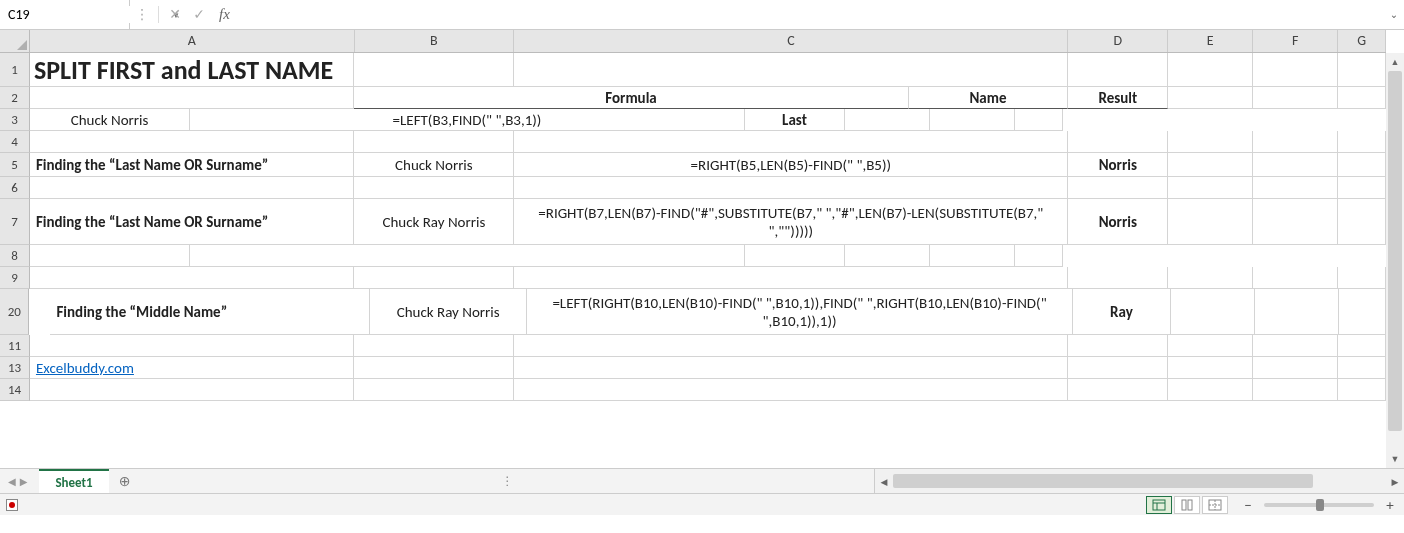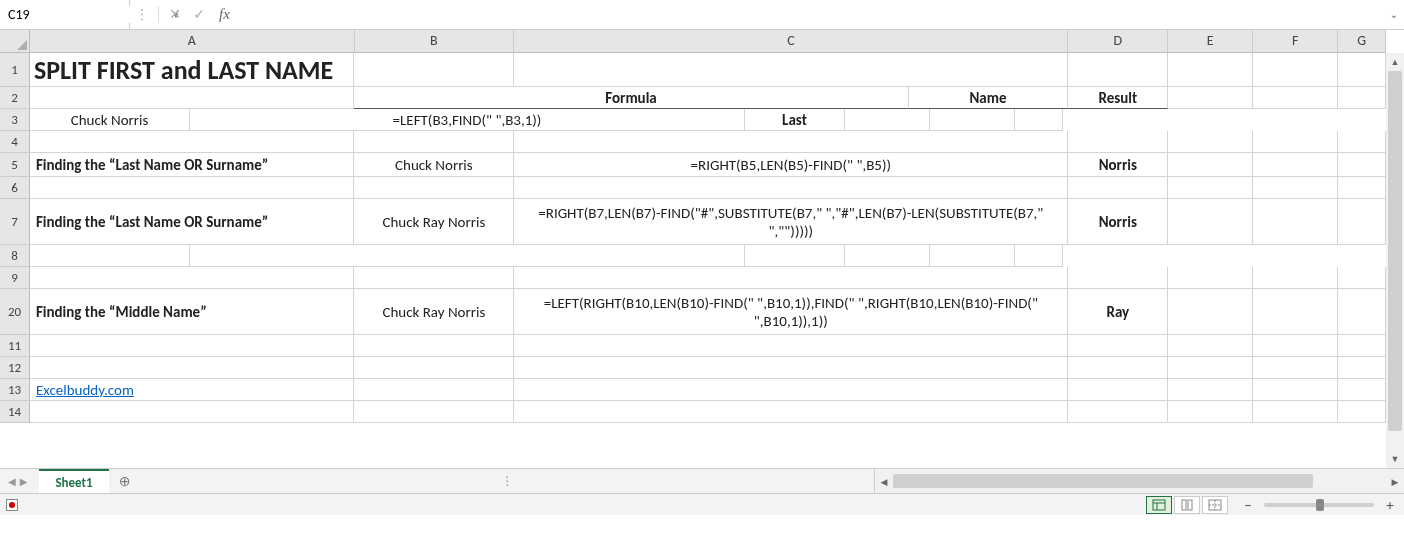--- a/index.html
+++ b/index.html
@@ -192,40 +192,30 @@
         <div class="cell cA" style="height: 22px; justify-content: flex-start;"></div>
         <div class="cell cB" style="height: 22px;"></div>
         <div class="cell cC" style="height: 22px; text-align: center;"></div>
         <div class="cell cD" style="height: 22px;"></div>
         <div class="cell cE" style="height: 22px;"></div>
         <div class="cell cF" style="height: 22px;"></div>
         <div class="cell cG" style="height: 22px;"></div>
       </div>
       <div class="row" style="height: 46px;">
         <div class="rh" style="height: 46px;">20</div>
-        <div class="cell cA bold" style="height: 46px; justify-content: flex-start;">Finding the “Middle Name”</div>
+        <div class="cell cA bold" style="height: 46px; justify-content: flex-start; margin-left: 21px;">Finding the “Middle Name”</div>
         <div class="cell cB" style="height: 46px;">Chuck Ray Norris</div>
         <div class="cell cC" style="height: 46px; text-align: center;">=LEFT(RIGHT(B10,LEN(B10)-FIND(" ",B10,1)),FIND(" ",RIGHT(B10,LEN(B10)-FIND(" ",B10,1)),1))</div>
         <div class="cell cD bold" style="height: 46px;">Ray</div>
         <div class="cell cE" style="height: 46px;"></div>
         <div class="cell cF" style="height: 46px;"></div>
         <div class="cell cG" style="height: 46px;"></div>
       </div>
       <div class="row" style="height: 22px;">
         <div class="rh" style="height: 22px;">11</div>
-        <div class="cell cA" style="height: 22px; justify-content: flex-start;"></div>
-        <div class="cell cB" style="height: 22px;"></div>
-        <div class="cell cC" style="height: 22px; text-align: center;"></div>
-        <div class="cell cD" style="height: 22px;"></div>
-        <div class="cell cE" style="height: 22px;"></div>
-        <div class="cell cF" style="height: 22px;"></div>
-        <div class="cell cG" style="height: 22px;"></div>
-      </div>
-      <div class="row" style="height: 22px;">
-        <div class="rh" style="height: 22px;">12</div>
         <div class="cell cA" style="height: 22px; justify-content: flex-start;"></div>
         <div class="cell cB" style="height: 22px;"></div>
         <div class="cell cC" style="height: 22px; text-align: center;"></div>
         <div class="cell cD" style="height: 22px;"></div>
         <div class="cell cE" style="height: 22px;"></div>
         <div class="cell cF" style="height: 22px;"></div>
         <div class="cell cG" style="height: 22px;"></div>
       </div>
       <div class="row" style="height: 22px;">
         <div class="rh" style="height: 22px;">13</div>

